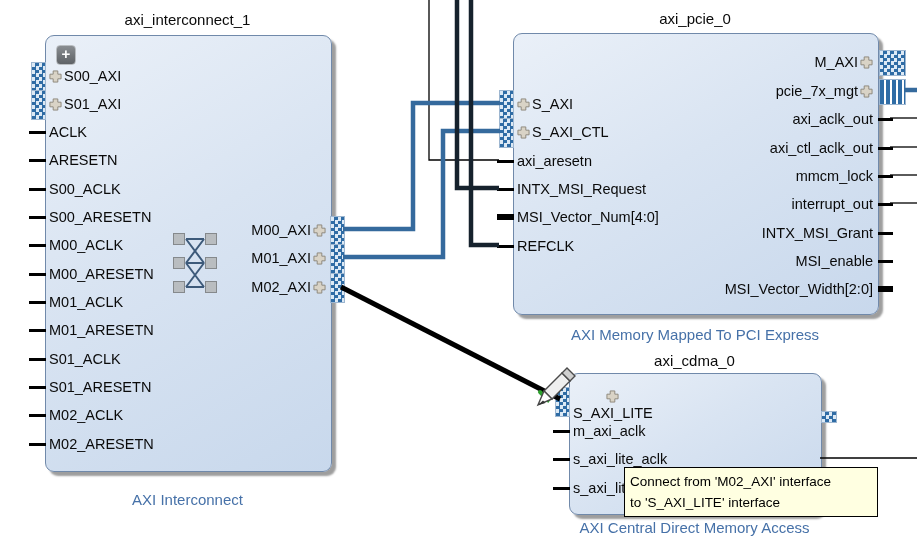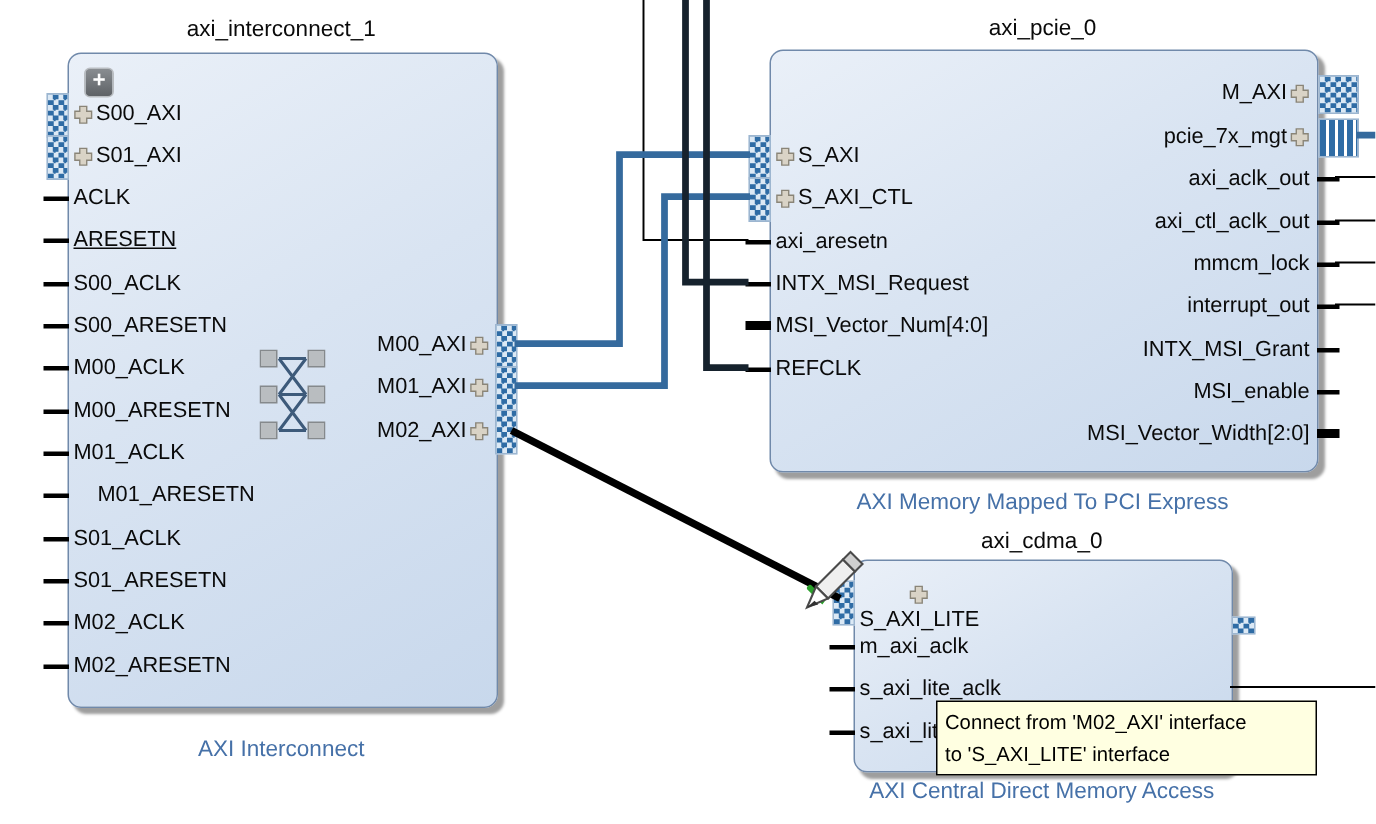--- a/index.html
+++ b/index.html
@@ -70,21 +70,21 @@
         <span class="plusglyph"><svg width="13" height="13" viewBox="0 0 14 14">
             <path d="M4.5 1h5v3.5H13v5H9.5V13h-5V9.5H1v-5h3.5z" fill="#d9d3c6" stroke="#8a8578" stroke-width="1"></path>
           </svg></span>
         <span>S01_AXI</span>
       </div>
       <div class="stub" style="left: -17px; width: 17px; height: 3px; top: 94.5px;"></div>
       <div class="port-row pleft" style="top: 85px;">
         <span>ACLK</span>
       </div>
       <div class="stub" style="left: -17px; width: 17px; height: 3px; top: 122.5px;"></div>
-      <div class="port-row pleft" style="top: 113px; text-decoration: underline;">
+      <div class="port-row pleft" style="top: 113px;">
         <span>ARESETN</span>
       </div>
       <div class="stub" style="left: -17px; width: 17px; height: 3px; top: 151.5px;"></div>
       <div class="port-row pleft" style="top: 142px;">
         <span>S00_ACLK</span>
       </div>
       <div class="stub" style="left: -17px; width: 17px; height: 3px; top: 179.5px;"></div>
       <div class="port-row pleft" style="top: 170px;">
         <span>S00_ARESETN</span>
       </div>
@@ -94,21 +94,21 @@
       </div>
       <div class="stub" style="left: -17px; width: 17px; height: 3px; top: 236.5px;"></div>
       <div class="port-row pleft" style="top: 227px; justify-content: flex-end;">
         <span>M00_ARESETN</span>
       </div>
       <div class="stub" style="left: -17px; width: 17px; height: 3px; top: 264.5px;"></div>
       <div class="port-row pleft" style="top: 255px;">
         <span>M01_ACLK</span>
       </div>
       <div class="stub" style="left: -17px; width: 17px; height: 3px; top: 292.5px;"></div>
-      <div class="port-row pleft" style="top: 283px; margin-left: 16px;">
+      <div class="port-row pleft" style="top: 283px;">
         <span>M01_ARESETN</span>
       </div>
       <div class="stub" style="left: -17px; width: 17px; height: 3px; top: 321.5px;"></div>
       <div class="port-row pleft" style="top: 312px;">
         <span>S01_ACLK</span>
       </div>
       <div class="stub" style="left: -17px; width: 17px; height: 3px; top: 349.5px;"></div>
       <div class="port-row pleft" style="top: 340px;">
         <span>S01_ARESETN</span>
       </div>

